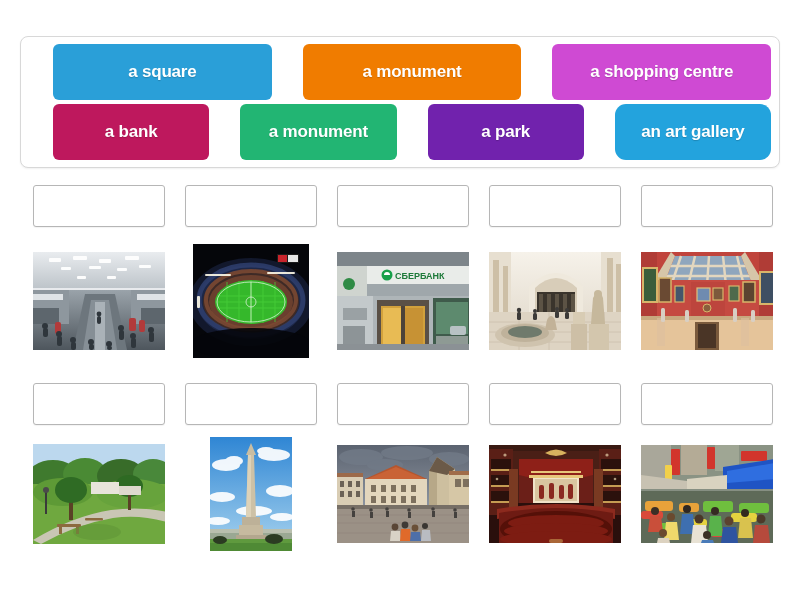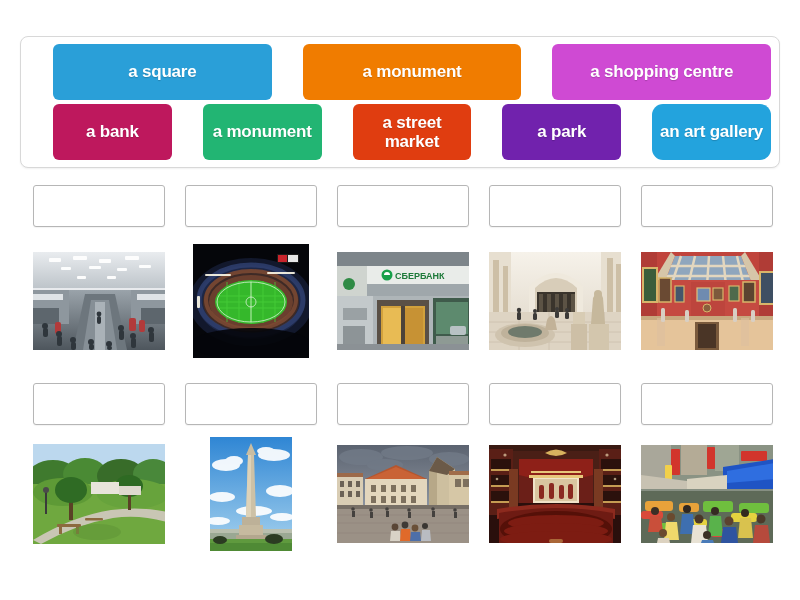--- a/index.html
+++ b/index.html
@@ -119,23 +119,20 @@
         <span>a shopping centre</span>
       </div>
     </div>
 
     <div class="wb-row">
       <div class="tile" style="background-color: #be185d;">
         <span>a bank</span>
       </div>
       <div class="tile" style="background-color: rgb(34, 181, 115);">
         <span>a monument</span>
-      </div>
-      <div class="tile" style="background-color: rgb(224, 61, 16);">
-        <span>a street market</span>
       </div>
       <div class="tile" style="background-color: rgb(113, 34, 173);">
         <span>a park</span>
       </div>
       <div class="tile nowrap-tight" style="background-color: rgb(35, 163, 221); border-radius: 11px;">
         <span>an art gallery</span>
       </div>
     </div>
 
   </div>

